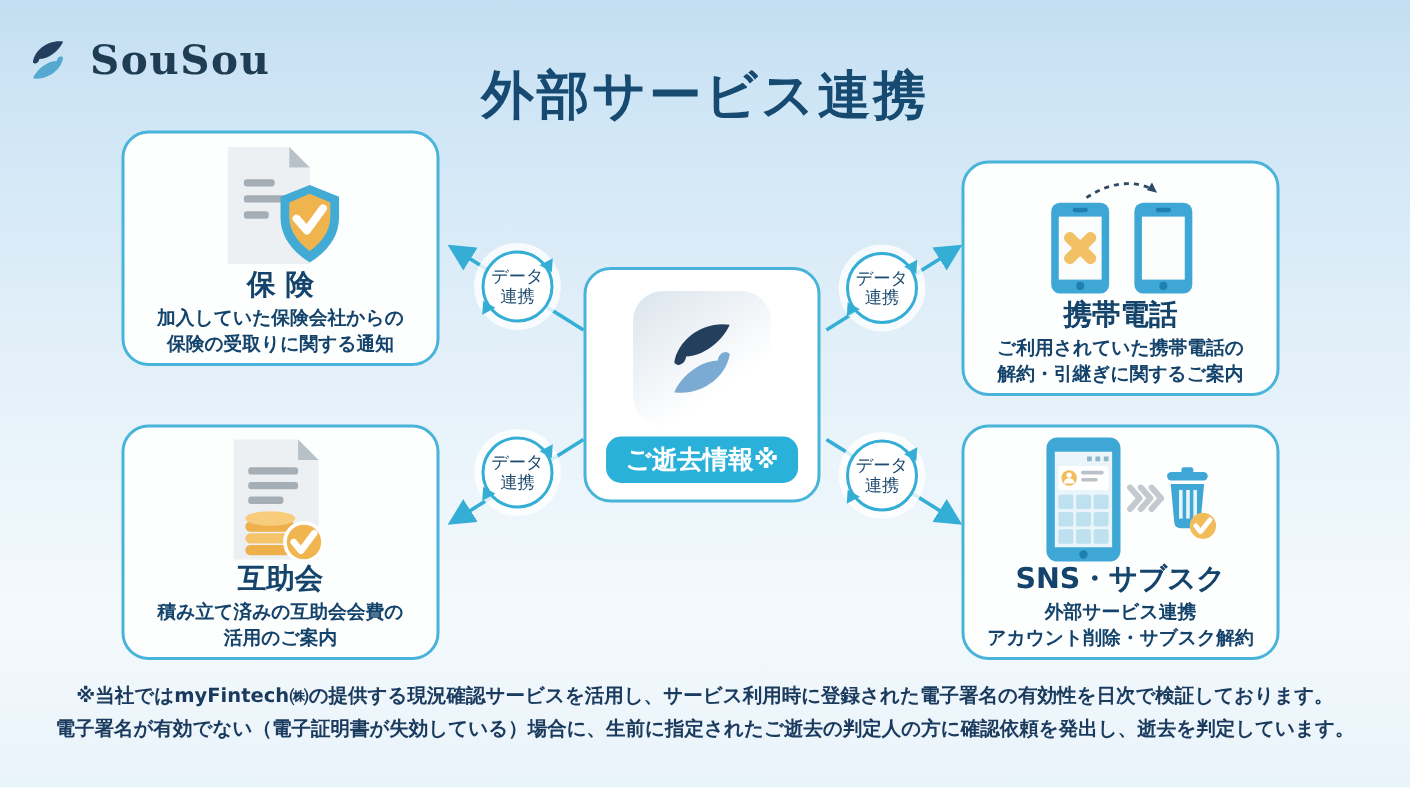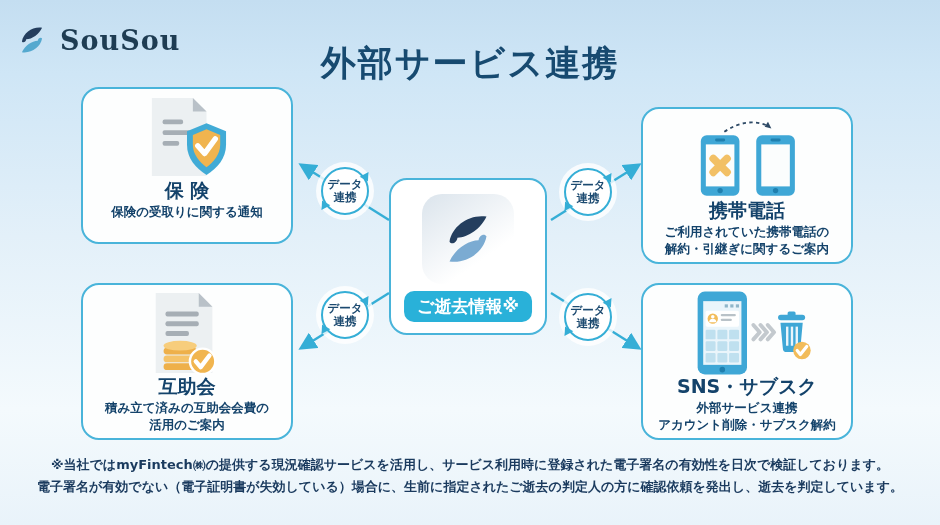--- a/index.html
+++ b/index.html
@@ -37,21 +37,21 @@
   .death-badge{position:absolute;left:50%;bottom:11px;transform:translateX(-50%);
     background:#29b1d9;color:#ffffff;font-size:17px;font-weight:bold;
     padding:4px 13px;border-radius:10px;white-space:nowrap;}
   
   .arrows{position:absolute;left:0;top:0;width:940px;height:525px;pointer-events:none;}
   
   .link-badge{position:absolute;width:48px;height:48px;border-radius:50%;
     background:#ffffff;border:2px solid #35aed6;box-sizing:border-box;
     box-shadow:0 0 0 5px rgba(255,255,255,.8);
     display:flex;flex-direction:column;align-items:center;justify-content:center;
-    font-size:11.5px;font-weight:bold;color:#1c4a70;line-height:1.15;letter-spacing:0;}
+    font-size:11.5px;font-weight:normal;color:#1c4a70;line-height:1.15;letter-spacing:0;}
   .lb-tl{left:321px;top:167px;}
   .lb-bl{left:321px;top:291px;}
   .lb-tr{left:564px;top:168px;}
   .lb-br{left:564px;top:293px;}
   .cyc{position:absolute;width:0;height:0;border-left:5px solid transparent;border-right:5px solid transparent;}
   .cyc-r{border-top:8px solid #35aed6;right:-4px;top:5px;transform:rotate(-28deg);}
   .cyc-l{border-bottom:8px solid #35aed6;left:-4px;bottom:5px;transform:rotate(-28deg);}
   
   .footnote{position:absolute;left:0;right:0;top:454px;text-align:center;
     font-size:13px;font-weight:bold;color:#1a3a5e;line-height:1.7;}
@@ -120,20 +120,21 @@
         <rect x="35" y="46" width="17" height="5" rx="2" fill="#a6aeb5"></rect>
         <g transform="translate(60,28)">
           <path d="M20 0 L40 8 V22 C40 36 31 46 20 53 C9 46 0 36 0 22 V8 Z" fill="#41abd6"></path>
           <path d="M20 6 L34 12 V22 C34 32 27 40 20 45 C13 40 6 32 6 22 V12 Z" fill="#f0b44f"></path>
           <polyline points="11,23 18,31 29,16" fill="none" stroke="#ffffff" stroke-width="5.5" stroke-linecap="round" stroke-linejoin="round"></polyline>
         </g>
       </svg>
     </div>
     <div class="svc-title">保 険</div>
     <div class="svc-desc">
+      <div>加入していた保険会社からの</div>
       <div>保険の受取りに関する通知</div>
     </div>
   </div>
 
   <div class="svc-card pos-mob">
     <div class="icon-wrap">
       <svg width="128" height="84" viewBox="0 0 150 100">
         <path d="M48 20 Q75 2 100 13" fill="none" stroke="#2e4a66" stroke-width="2.2" stroke-dasharray="4 4"></path>
         <path d="M104 16 l-8 -2 l4 -6 z" fill="#2e4a66"></path>
         <rect x="20" y="24" width="46" height="72" rx="7" fill="#3fa7d6"></rect>

